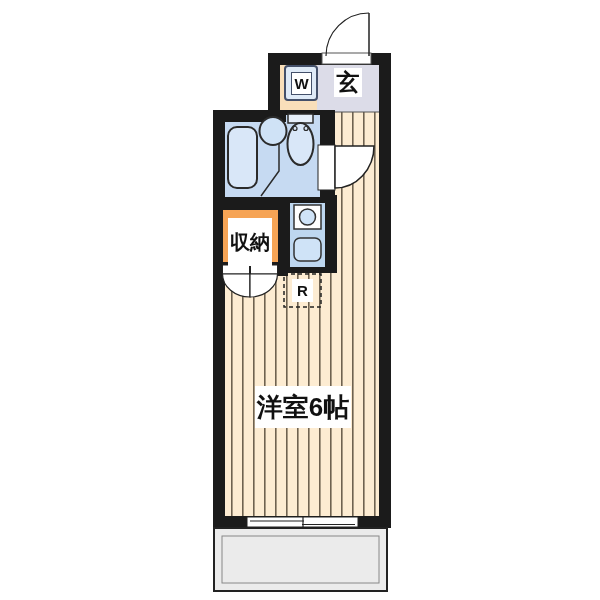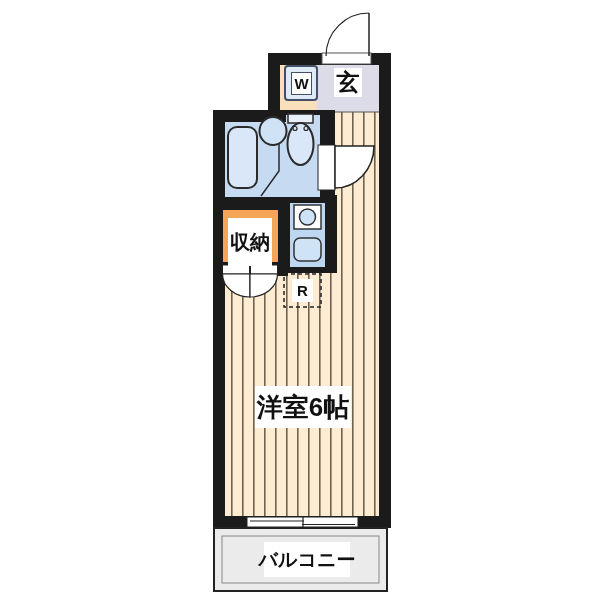--- a/index.html
+++ b/index.html
@@ -96,14 +96,13 @@
     <rect x="222" y="536" width="157" height="47" fill="none" stroke="#888" stroke-width="1"></rect>
 
     <rect x="285" y="66" width="32" height="34" rx="3" fill="#dfeaf7" stroke="#44506a" stroke-width="2"></rect>
   </svg>
 
   <div class="lbl lbl-genkan">玄</div>
   <div class="lbl lbl-washer">W</div>
   <div class="lbl lbl-storage">収納</div>
   <div class="lbl lbl-fridge">R</div>
   <div class="lbl lbl-room">洋室6帖</div>
-  <div class="lbl lbl-balcony">バルコニー</div>
 </div>
 
 </body></html>

